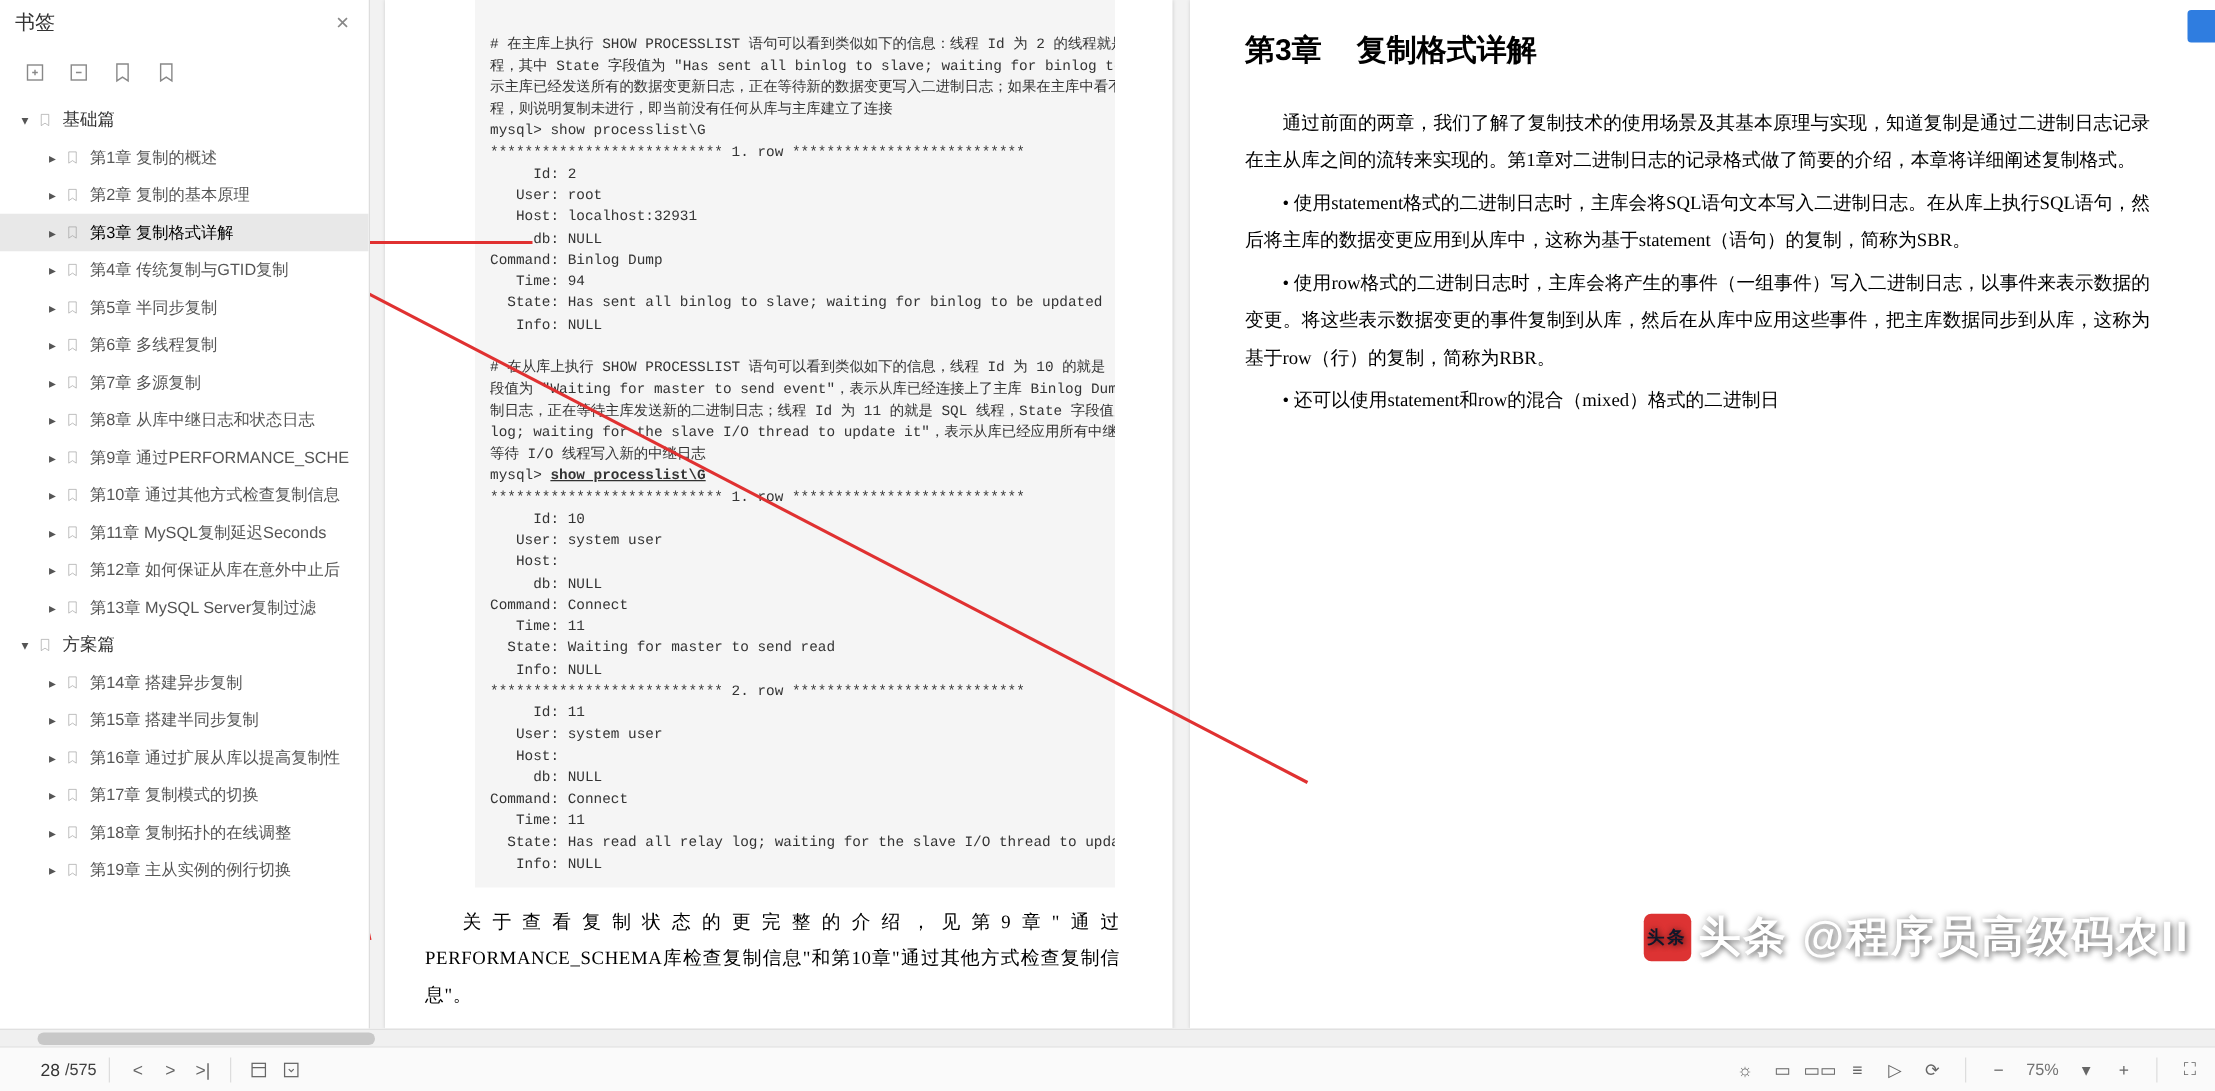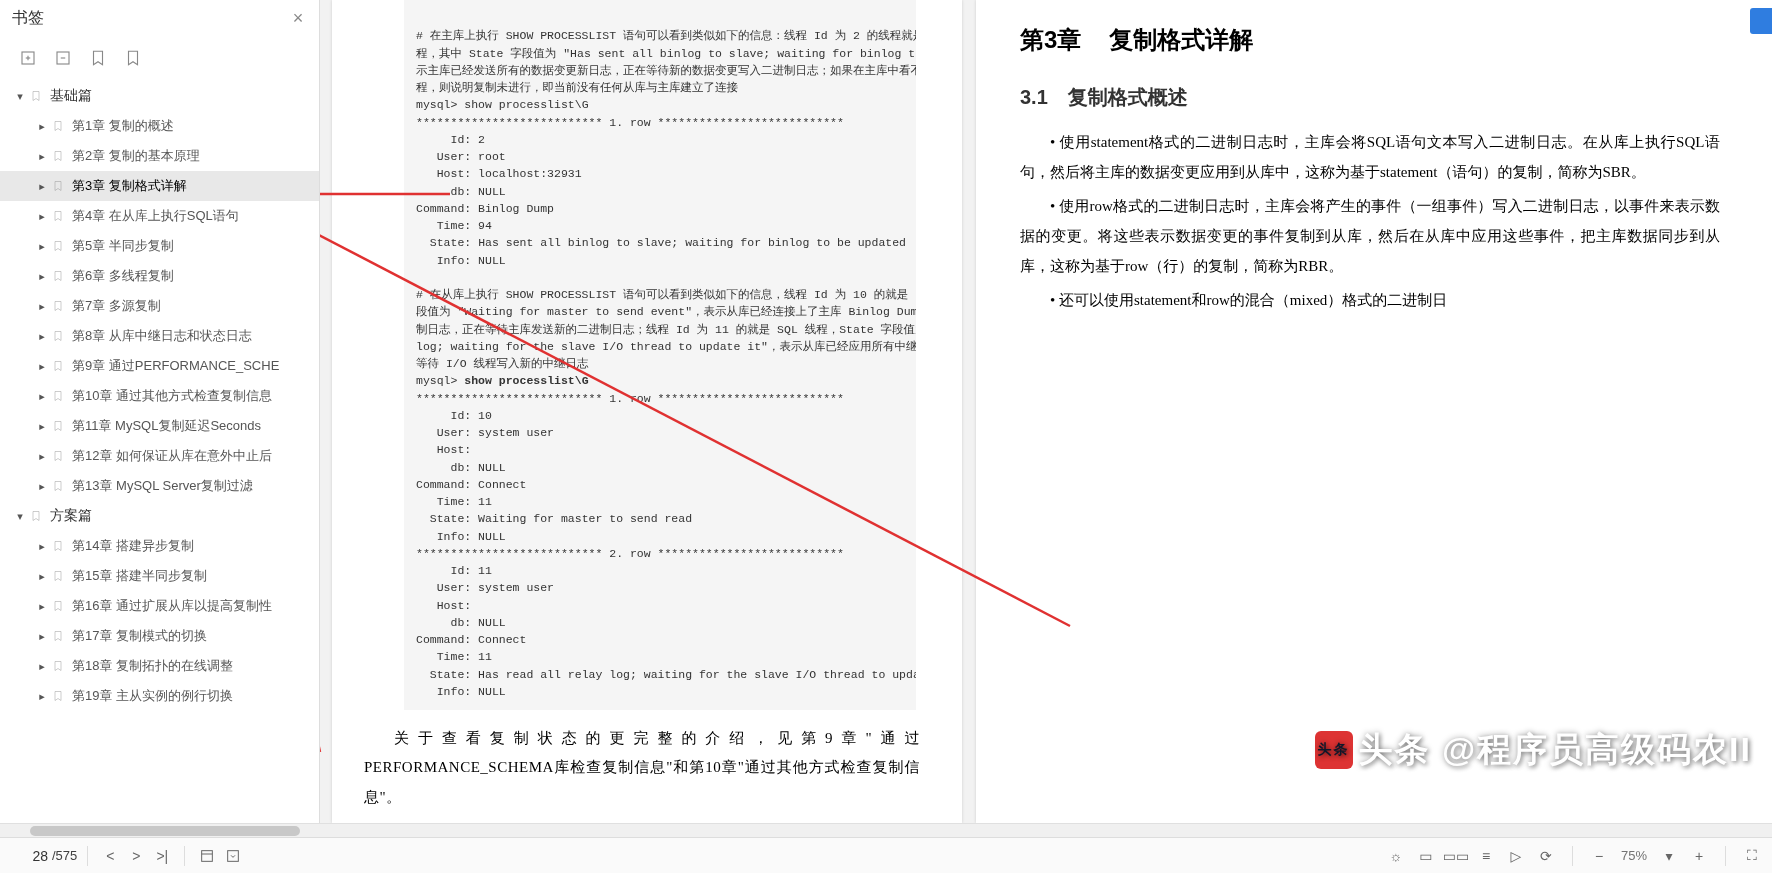--- a/index.html
+++ b/index.html
@@ -1,19 +1,19 @@
 <!DOCTYPE html>
 <html><head>
 <meta charset="utf-8">
 <style>
 *{box-sizing:border-box;margin:0;padding:0;}
 body{font-family:"Microsoft YaHei",Arial,sans-serif;font-size:13px;color:#333;background:#fff;overflow:hidden;}
 .app{display:flex;flex-direction:column;width:1772px;height:873px;position:relative;}
 .main{display:flex;flex:1;overflow:hidden;}
-.sidebar{width:320px;border-right:1px solid #ddd;display:flex;flex-direction:column;background:#fff;}
+.sidebar{width:296px;border-right:1px solid #ddd;display:flex;flex-direction:column;background:#fff;}
 .sb-header{display:flex;align-items:center;justify-content:space-between;padding:8px 12px;border-bottom:1px solid transparent;}
 .sb-title{font-size:16px;font-weight:500;color:#333;}
 .sb-close{font-size:18px;color:#888;cursor:pointer;width:18px;text-align:center;}
 .sb-tools{display:flex;gap:15px;padding:10px 12px 8px 18px;border-bottom:1px solid transparent;}
 .tool-ico{width:20px;height:20px;display:flex;align-items:center;justify-content:center;color:#888;font-size:15px;}
 .tool-ico svg{width:18px;height:18px;}
 .tree{flex:1;overflow-y:auto;padding:4px 0;}
 .tree-node{display:flex;align-items:center;padding:6px 6px 6px 14px;cursor:pointer;font-size:14px;white-space:nowrap;overflow:hidden;text-overflow:ellipsis;}
 .tree-node.section{font-weight:400;color:#333;}
 .tree-node.child{padding-left:36px;font-size:13px;color:#555;}
@@ -21,21 +21,21 @@
 .caret{width:12px;font-size:11px;color:#555;text-align:center;margin-right:4px;}
 .bm-ico{width:14px;height:14px;margin-right:6px;display:inline-flex;align-items:center;}
 .bm-ico svg{width:12px;height:14px;fill:none;stroke:#999;stroke-width:1;}
 .content{flex:1;display:flex;background:#f2f2f2;position:relative;overflow:hidden;}
 .pages{flex:1;display:flex;gap:14px;padding:0;overflow:hidden;position:relative;}
 .page{background:#fff;box-shadow:0 0 3px rgba(0,0,0,0.15);height:100%;overflow:hidden;padding:0;}
 .page.left{width:630px;position:relative;margin-left:12px;}
 .page.right{flex:1;position:relative;}
 .codeblock{background:#f5f5f5;margin:0 46px 16px 72px;padding:10px 12px;font-family:"Courier New",monospace;font-size:11.5px;line-height:1.5;color:#333;white-space:pre;overflow:hidden;}
 .codeblock .underline{color:#333;}
-.codeblock .bold{font-weight:bold;}
+.codeblock .bold{font-weight:bold;text-decoration:underline;}
 .doc-text{font-family:"SimSun",serif;font-size:15px;line-height:1.95;color:#000;padding:0 42px 0 32px;text-align:justify;letter-spacing:0.5px;}
 .doc-text .indent{text-indent:2em;display:block;}
 .right-content{padding:24px 52px 0 44px;}
 .ch-title{font-size:24px;font-weight:600;color:#000;margin-bottom:28px;}
 .ch-title .space{display:inline-block;width:28px;}
 .body-text{font-family:"SimSun",serif;font-size:15px;line-height:2;color:#000;text-align:justify;}
 .body-text p{text-indent:2em;margin-bottom:4px;}
 .sec-title{font-size:20px;font-weight:600;margin:24px 0 16px;}
 .arrow-red{position:absolute;pointer-events:none;z-index:5;}
 .toolbar{height:36px;border-top:1px solid #ddd;display:flex;align-items:center;background:#fafafa;font-size:13px;padding:0 8px;}
@@ -125,21 +125,21 @@
             </span>
             <span>第3章 复制格式详解</span>
           </div>
           <div class="tree-node child">
             <span class="caret">▸</span>
             <span class="bm-ico">
               <svg viewBox="0 0 24 24">
                 <path d="M6 3h12v18l-6-4-6 4V3z"></path>
               </svg>
             </span>
-            <span>第4章 在从库上执行SQL语句</span>
+            <span>第4章 传统复制与GTID复制</span>
           </div>
           <div class="tree-node child">
             <span class="caret">▸</span>
             <span class="bm-ico">
               <svg viewBox="0 0 24 24">
                 <path d="M6 3h12v18l-6-4-6 4V3z"></path>
               </svg>
             </span>
             <span>第5章 半同步复制</span>
           </div>
@@ -329,21 +329,23 @@
             <br>
             
           </div>
         </div>
 
         <div class="page right">
           <div class="right-content">
             <div class="ch-title">
               <span>第3章</span><span class="space"></span><span>复制格式详解</span>
             </div>
-            <div class="sec-title">3.1　复制格式概述</div>
+            <div class="body-text">
+              <p>通过前面的两章，我们了解了复制技术的使用场景及其基本原理与实现，知道复制是通过二进制日志记录在主从库之间的流转来实现的。第1章对二进制日志的记录格式做了简要的介绍，本章将详细阐述复制格式。</p>
+            </div>
             <div class="body-text">
               <p>• 使用statement格式的二进制日志时，主库会将SQL语句文本写入二进制日志。在从库上执行SQL语句，然后将主库的数据变更应用到从库中，这称为基于statement（语句）的复制，简称为SBR。</p>
               <p>• 使用row格式的二进制日志时，主库会将产生的事件（一组事件）写入二进制日志，以事件来表示数据的变更。将这些表示数据变更的事件复制到从库，然后在从库中应用这些事件，把主库数据同步到从库，这称为基于row（行）的复制，简称为RBR。</p>
               <p>• 还可以使用statement和row的混合（mixed）格式的二进制日</p>
             </div>
           </div>
           <div class="blue-tab"></div>
         </div>
 
         <svg class="arrow-red" style="left:-80px;top:186px;" width="900" height="500">

